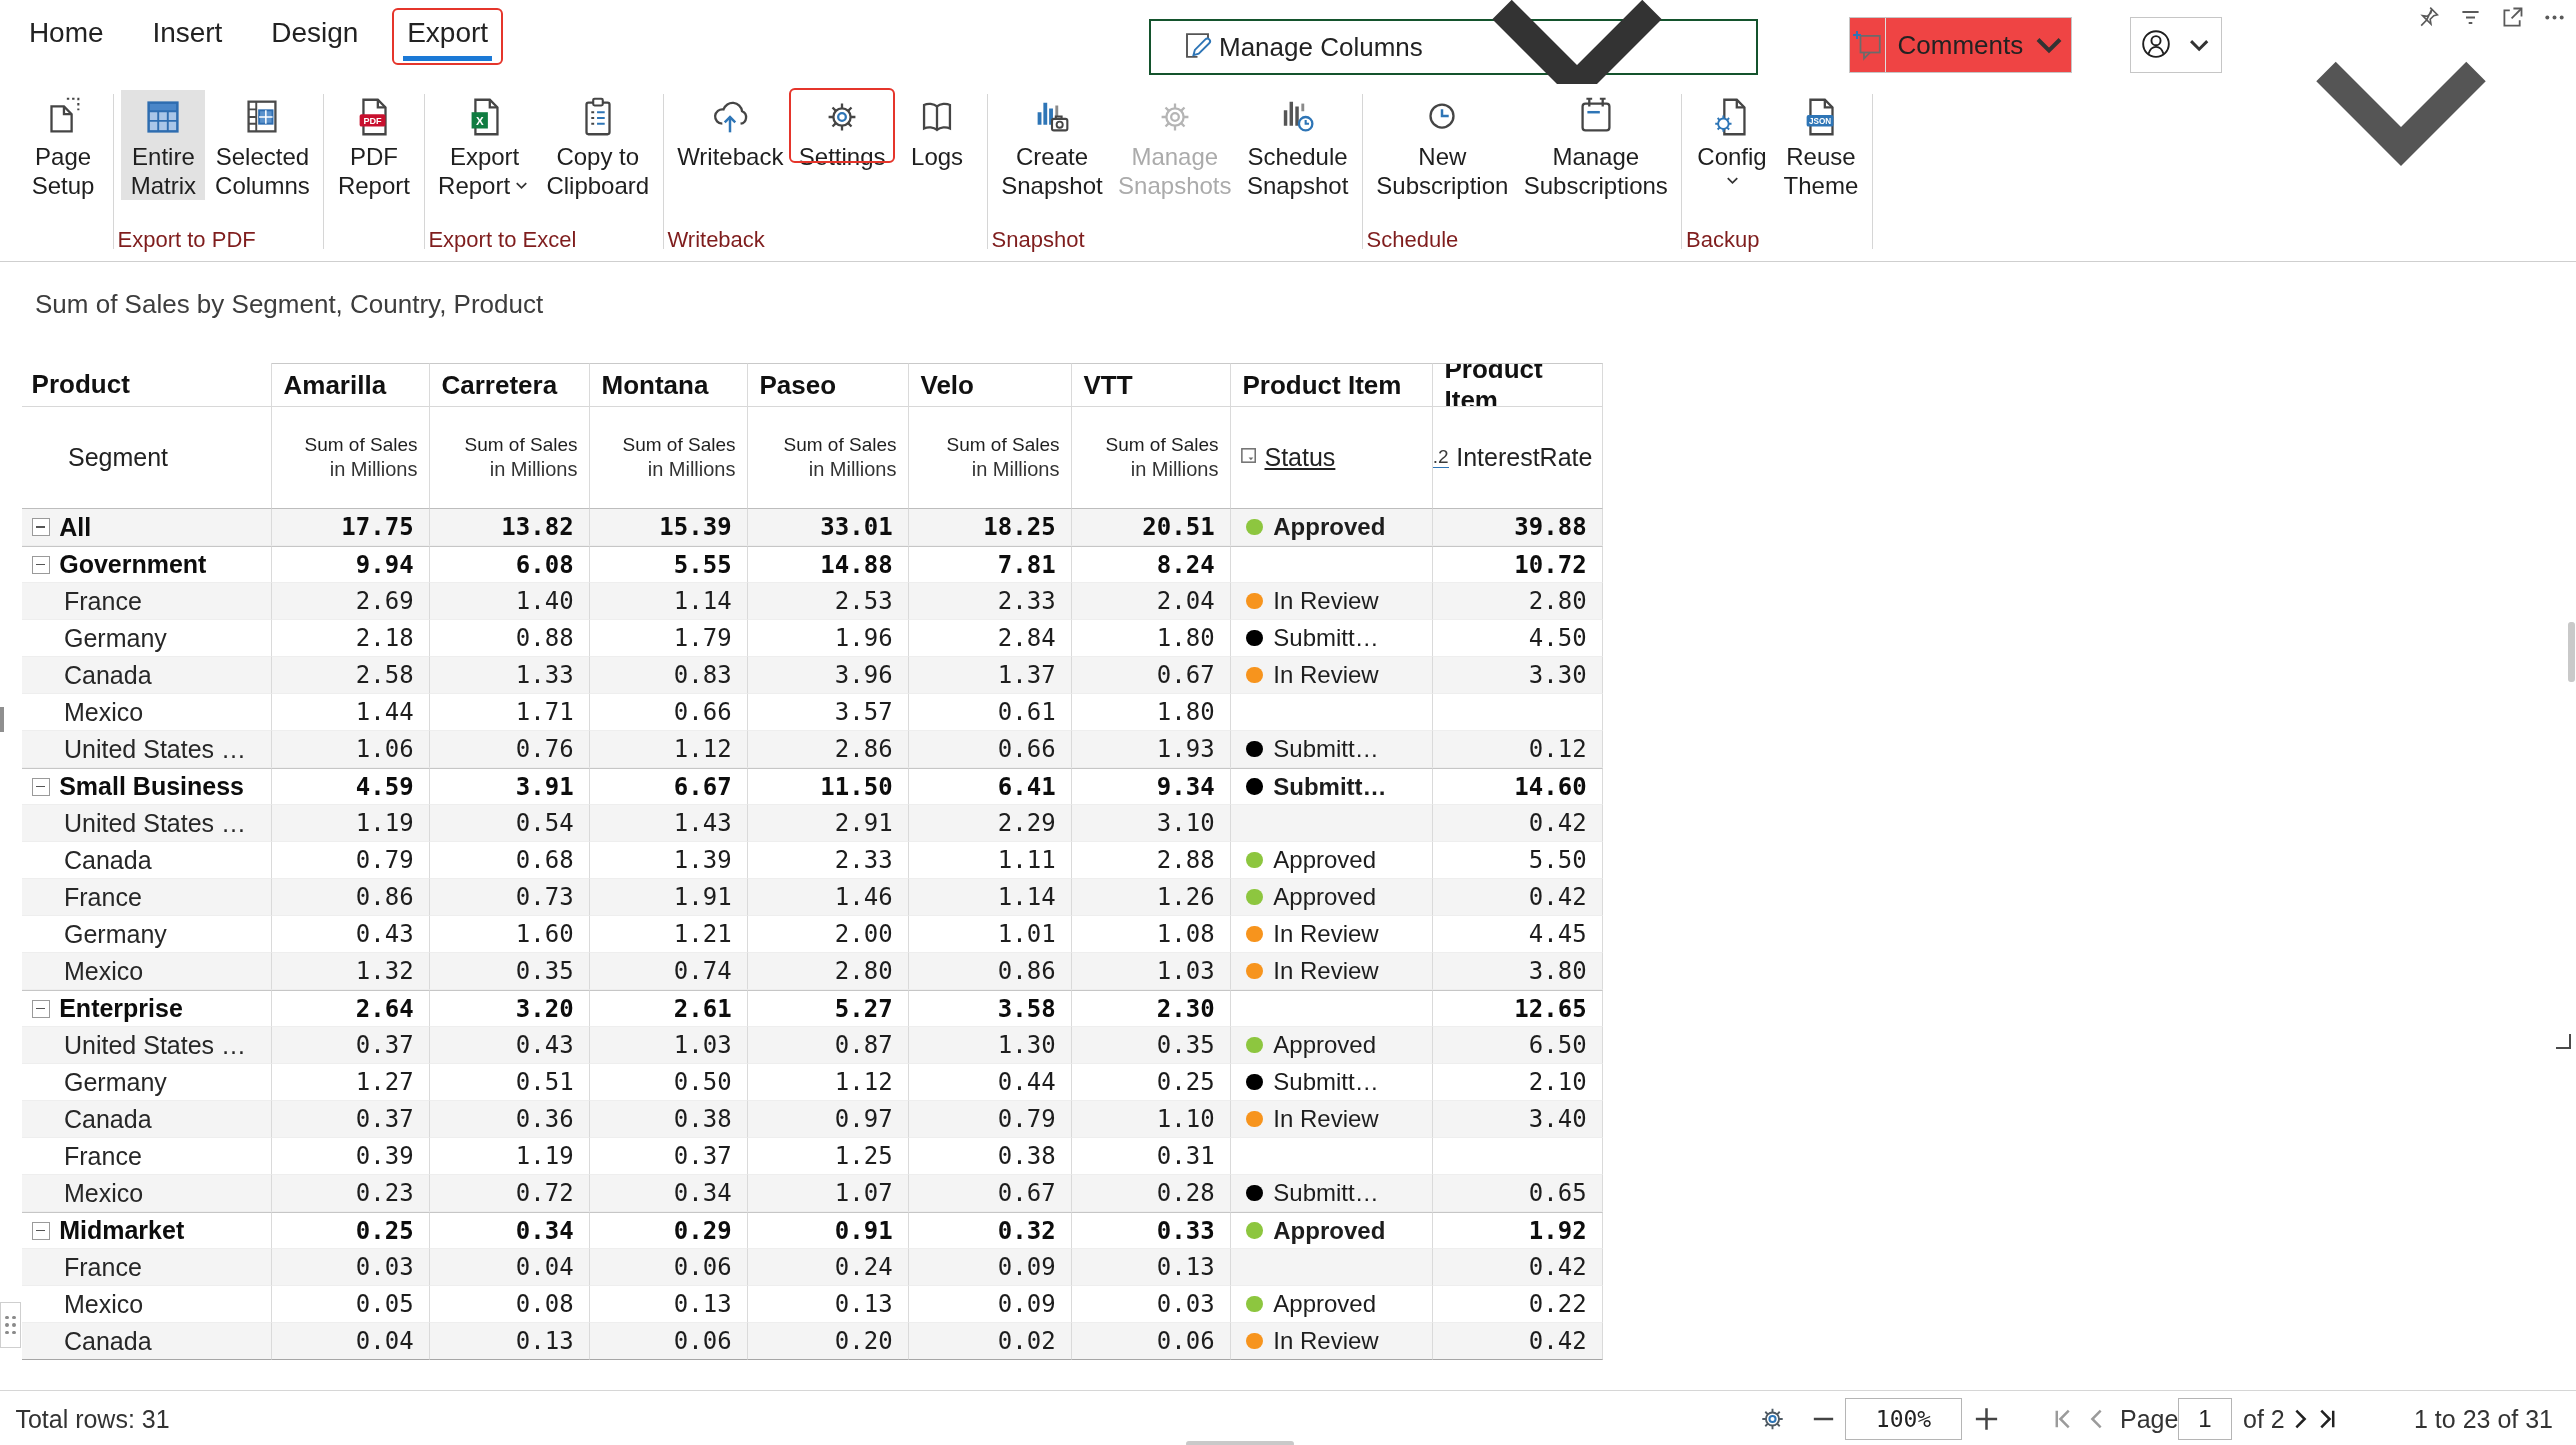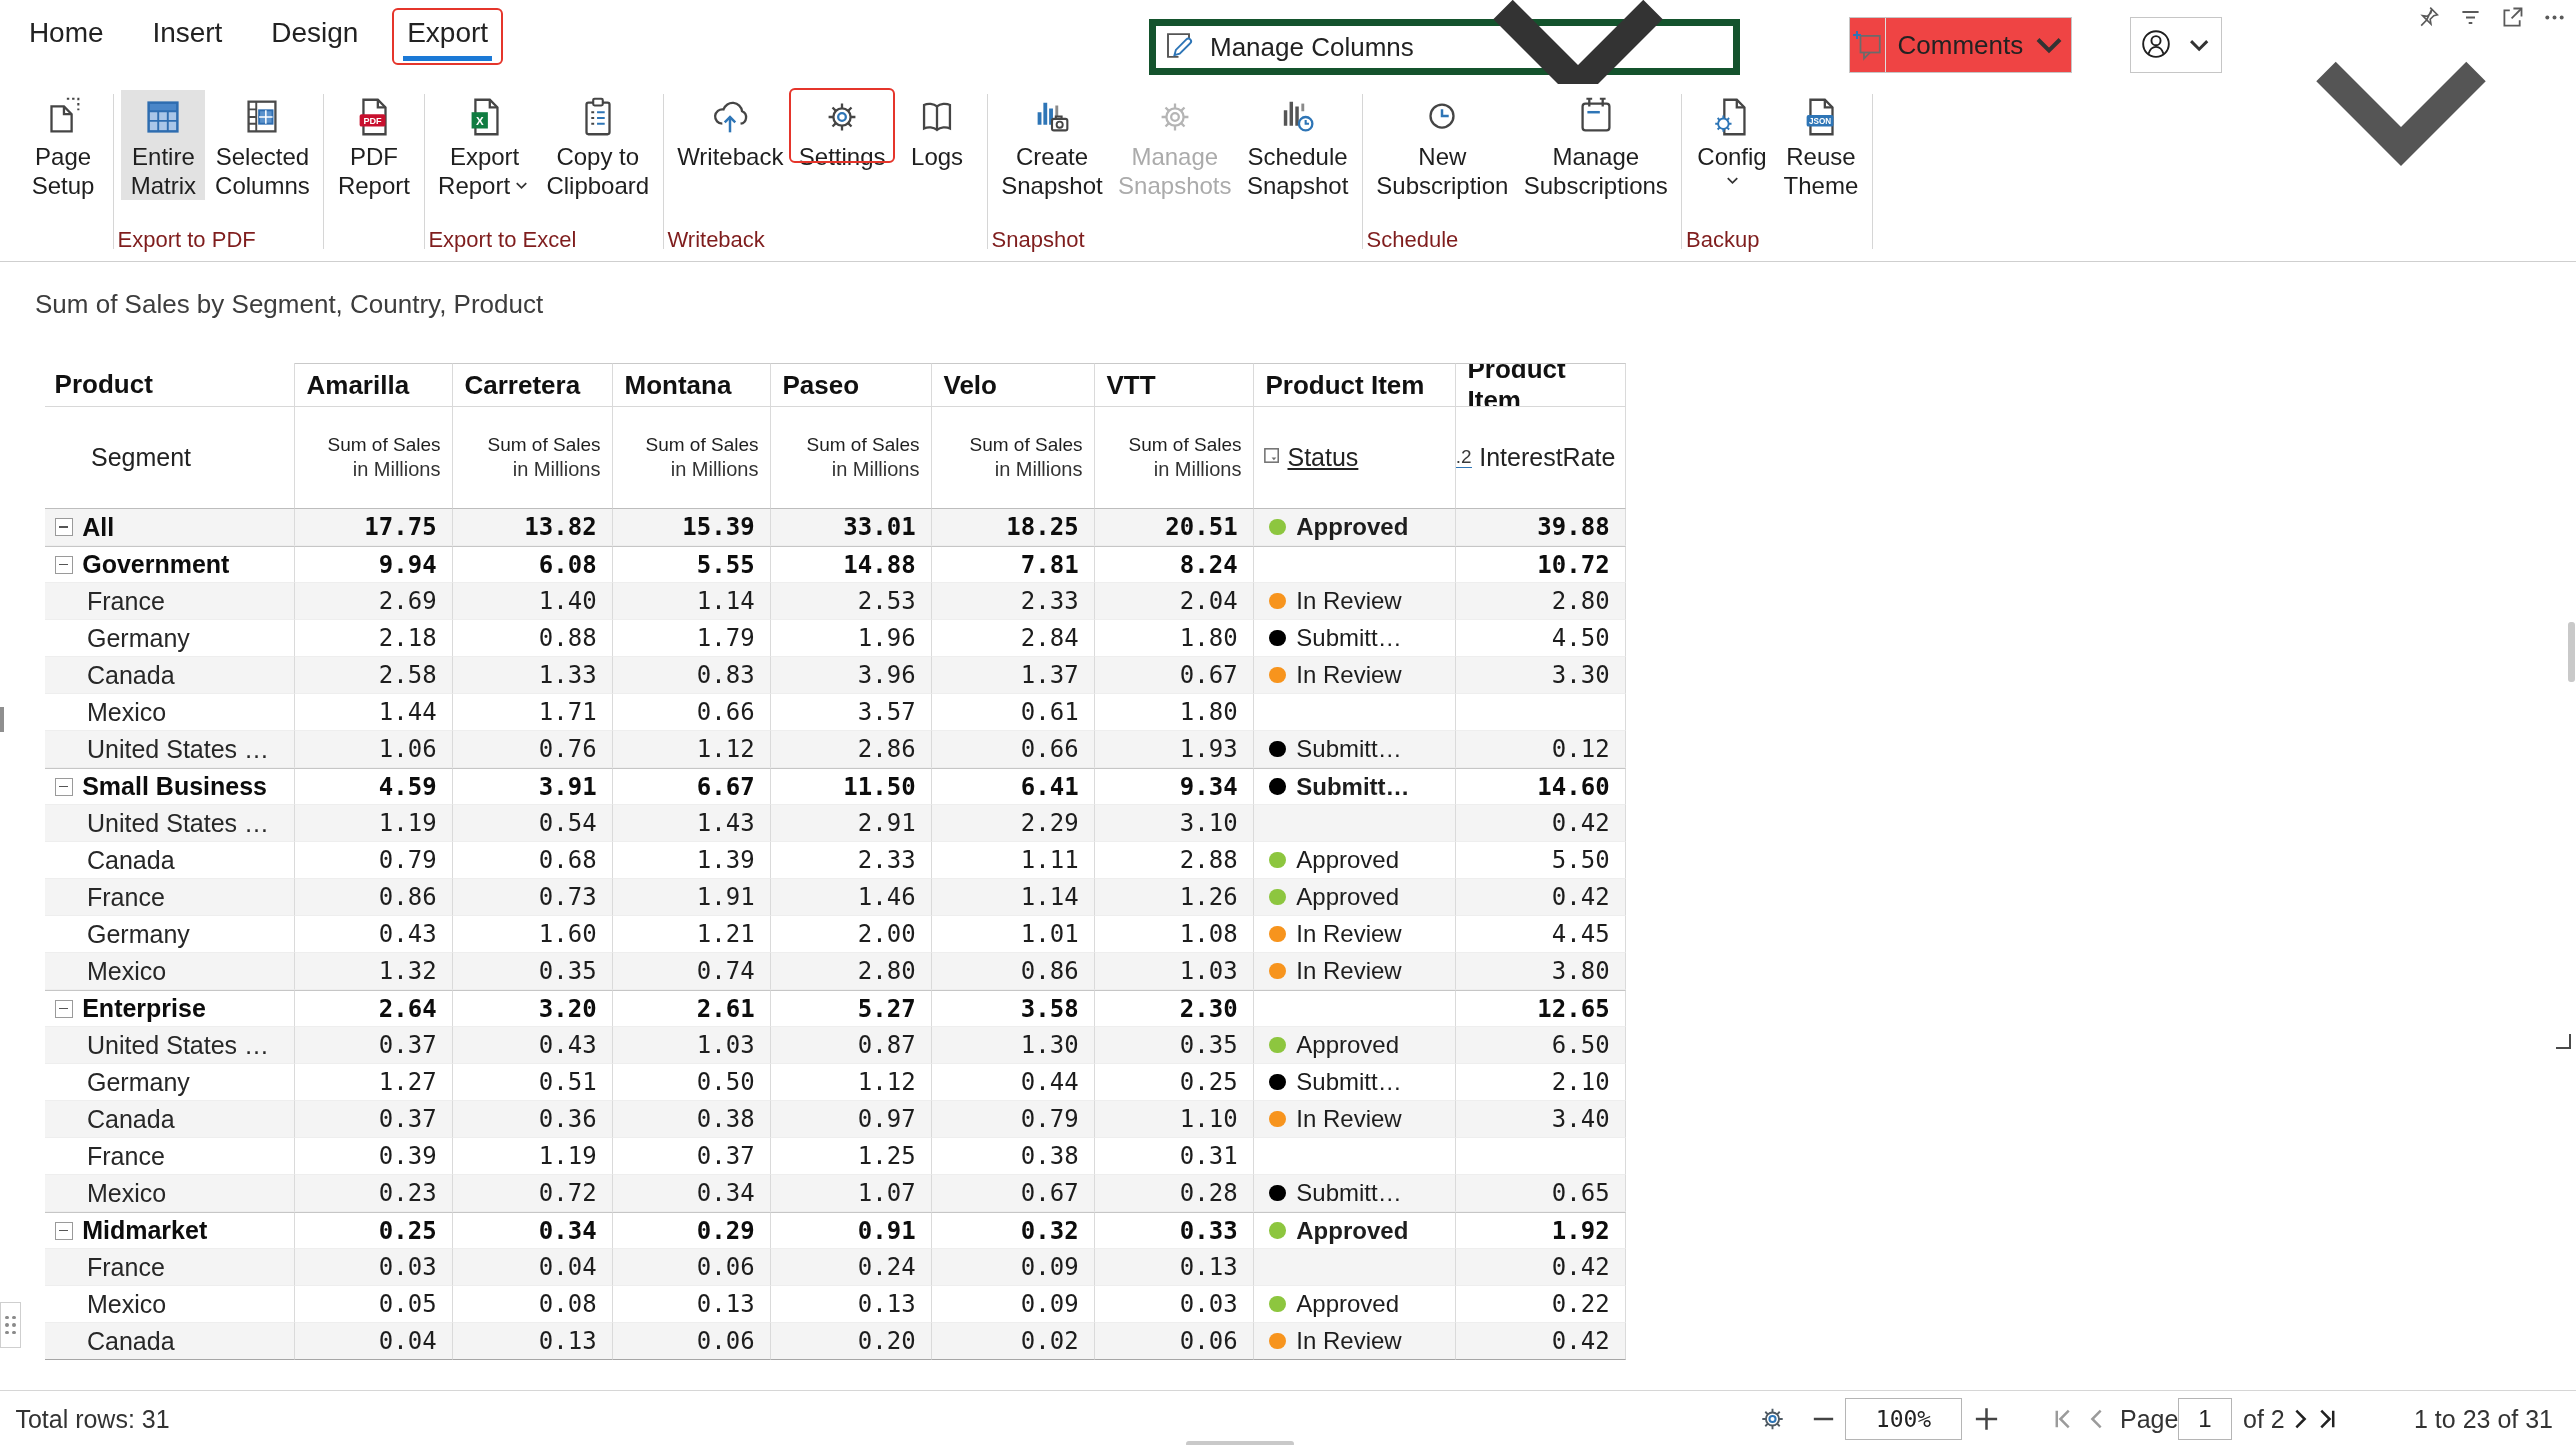--- a/index.html
+++ b/index.html
@@ -6,22 +6,22 @@
     font-family:"Liberation Sans",sans-serif;-webkit-font-smoothing:antialiased;}
   .app{position:relative;width:2576px;height:1058px;background:#fff;}
 
   
   .topbar{position:relative;height:84px;background:#fff;}
   .menu{display:flex;gap:45px;padding:15.4px 0 0 27px;}
   .tab{position:relative;font-size:28px;color:#222;padding:1.9px 1.9px 7.7px;cursor:pointer;}
   .tab.active{font-weight:normal;}
   .tab.active::before{content:"";position:absolute;left:-1.9px;right:-1.9px;bottom:-3.8px;height:4.8px;background:#1b79d6;}
   .tab.annotated::after{content:"";position:absolute;inset:-7.7px -13.4px;border:2.9px solid #e5352b;border-radius:5.8px;pointer-events:none;}
-  .mc-btn{position:absolute;left:1149px;top:19px;height:56px;display:flex;align-items:center;gap:14px;
-    padding:0 5px;border:7px solid #14532d;background:#fff;font-family:inherit;}
+  .mc-btn{position:absolute;left:1149px;top:19px;height:56px;display:flex;align-items:center;gap:4px;
+    padding:0 29px;border:2px solid #14532d;background:#fff;font-family:inherit;}
   .mc-btn .txt{font-size:26px;color:#222;white-space:nowrap;}
   .comments-btn{position:absolute;left:1849px;top:17.3px;width:223px;height:56px;border:1px solid #c6c6c6;background:#ef4444;
     display:flex;align-items:center;padding:0;font-family:inherit;}
   .comments-iconwrap{width:58px;height:100%;display:flex;align-items:center;justify-content:center;border-right:1px solid #dedede;}
   .comments-btn .txt{font-size:26px;color:#222;padding:0 3.8px 0 11.5px;}
   .avatar-btn{position:absolute;left:2130px;top:17.3px;width:92px;height:56px;border:1px solid #c6c6c6;background:#fff;
     display:flex;align-items:center;justify-content:center;gap:7.7px;font-family:inherit;}
   .chev{display:inline-flex;color:#333;}
   .chev svg{width:19px;height:19px;}
   .corner{position:absolute;top:3.8px;right:7.7px;display:flex;gap:15.4px;align-items:center;}
@@ -41,21 +41,21 @@
   .rbtn .lbl{font-size:24px;line-height:29px;color:#1f1f1f;text-align:center;white-space:nowrap;display:flex;align-items:center;gap:1.9px;}
   .rbtn.selected{background:#e2e2e2;}
   .rbtn.disabled .lbl{color:#ababab;}
   .rbtn.highlighted::after{content:"";position:absolute;inset:-1.9px -3.8px 7.7px;border:2.9px solid #e5352b;border-radius:5.8px;pointer-events:none;}
   .ribbon-collapse{position:absolute;right:25px;bottom:1.9px;display:flex;color:#555;}
   .ribbon-collapse svg{width:29px;height:29px;}
 
   
   .canvas{position:absolute;top:256px;left:0;width:2576px;}
   .viz-title{position:absolute;left:35px;top:33px;font-size:26px;color:#3d3d3d;}
-  .matrix-wrap{position:absolute;left:45px;top:107px;}
+  .matrix-wrap{position:absolute;left:22px;top:107px;}
   .matrix-grid{display:grid;grid-template-columns:250px 158px 160px 158px 161px 163px 159px 202px 170px;
     grid-template-rows:44px 102px repeat(23,37px);width:1582px;background:#fff;font-size:25px;color:#222;}
   .cell{display:flex;align-items:center;border-right:1px solid #dadada;border-bottom:1px solid #eeeeee;
     overflow:hidden;box-sizing:border-box;background:#fff;}
   .h1{font-weight:bold;font-size:26px;color:#111;padding-left:11.5px;border-bottom:1px solid #d8d8d8;}
   .h1.c0{padding-left:9.6px;}
   .h1:not(.c0){border-top:1px solid #c9c9c9;}
   .h2{border-bottom:1px solid #bdbdbd;}
   .h2.c0{padding-left:46px;font-size:25px;color:#222;}
   .h2.measure{flex-direction:column;align-items:flex-end;justify-content:center;padding-right:11.5px;}

